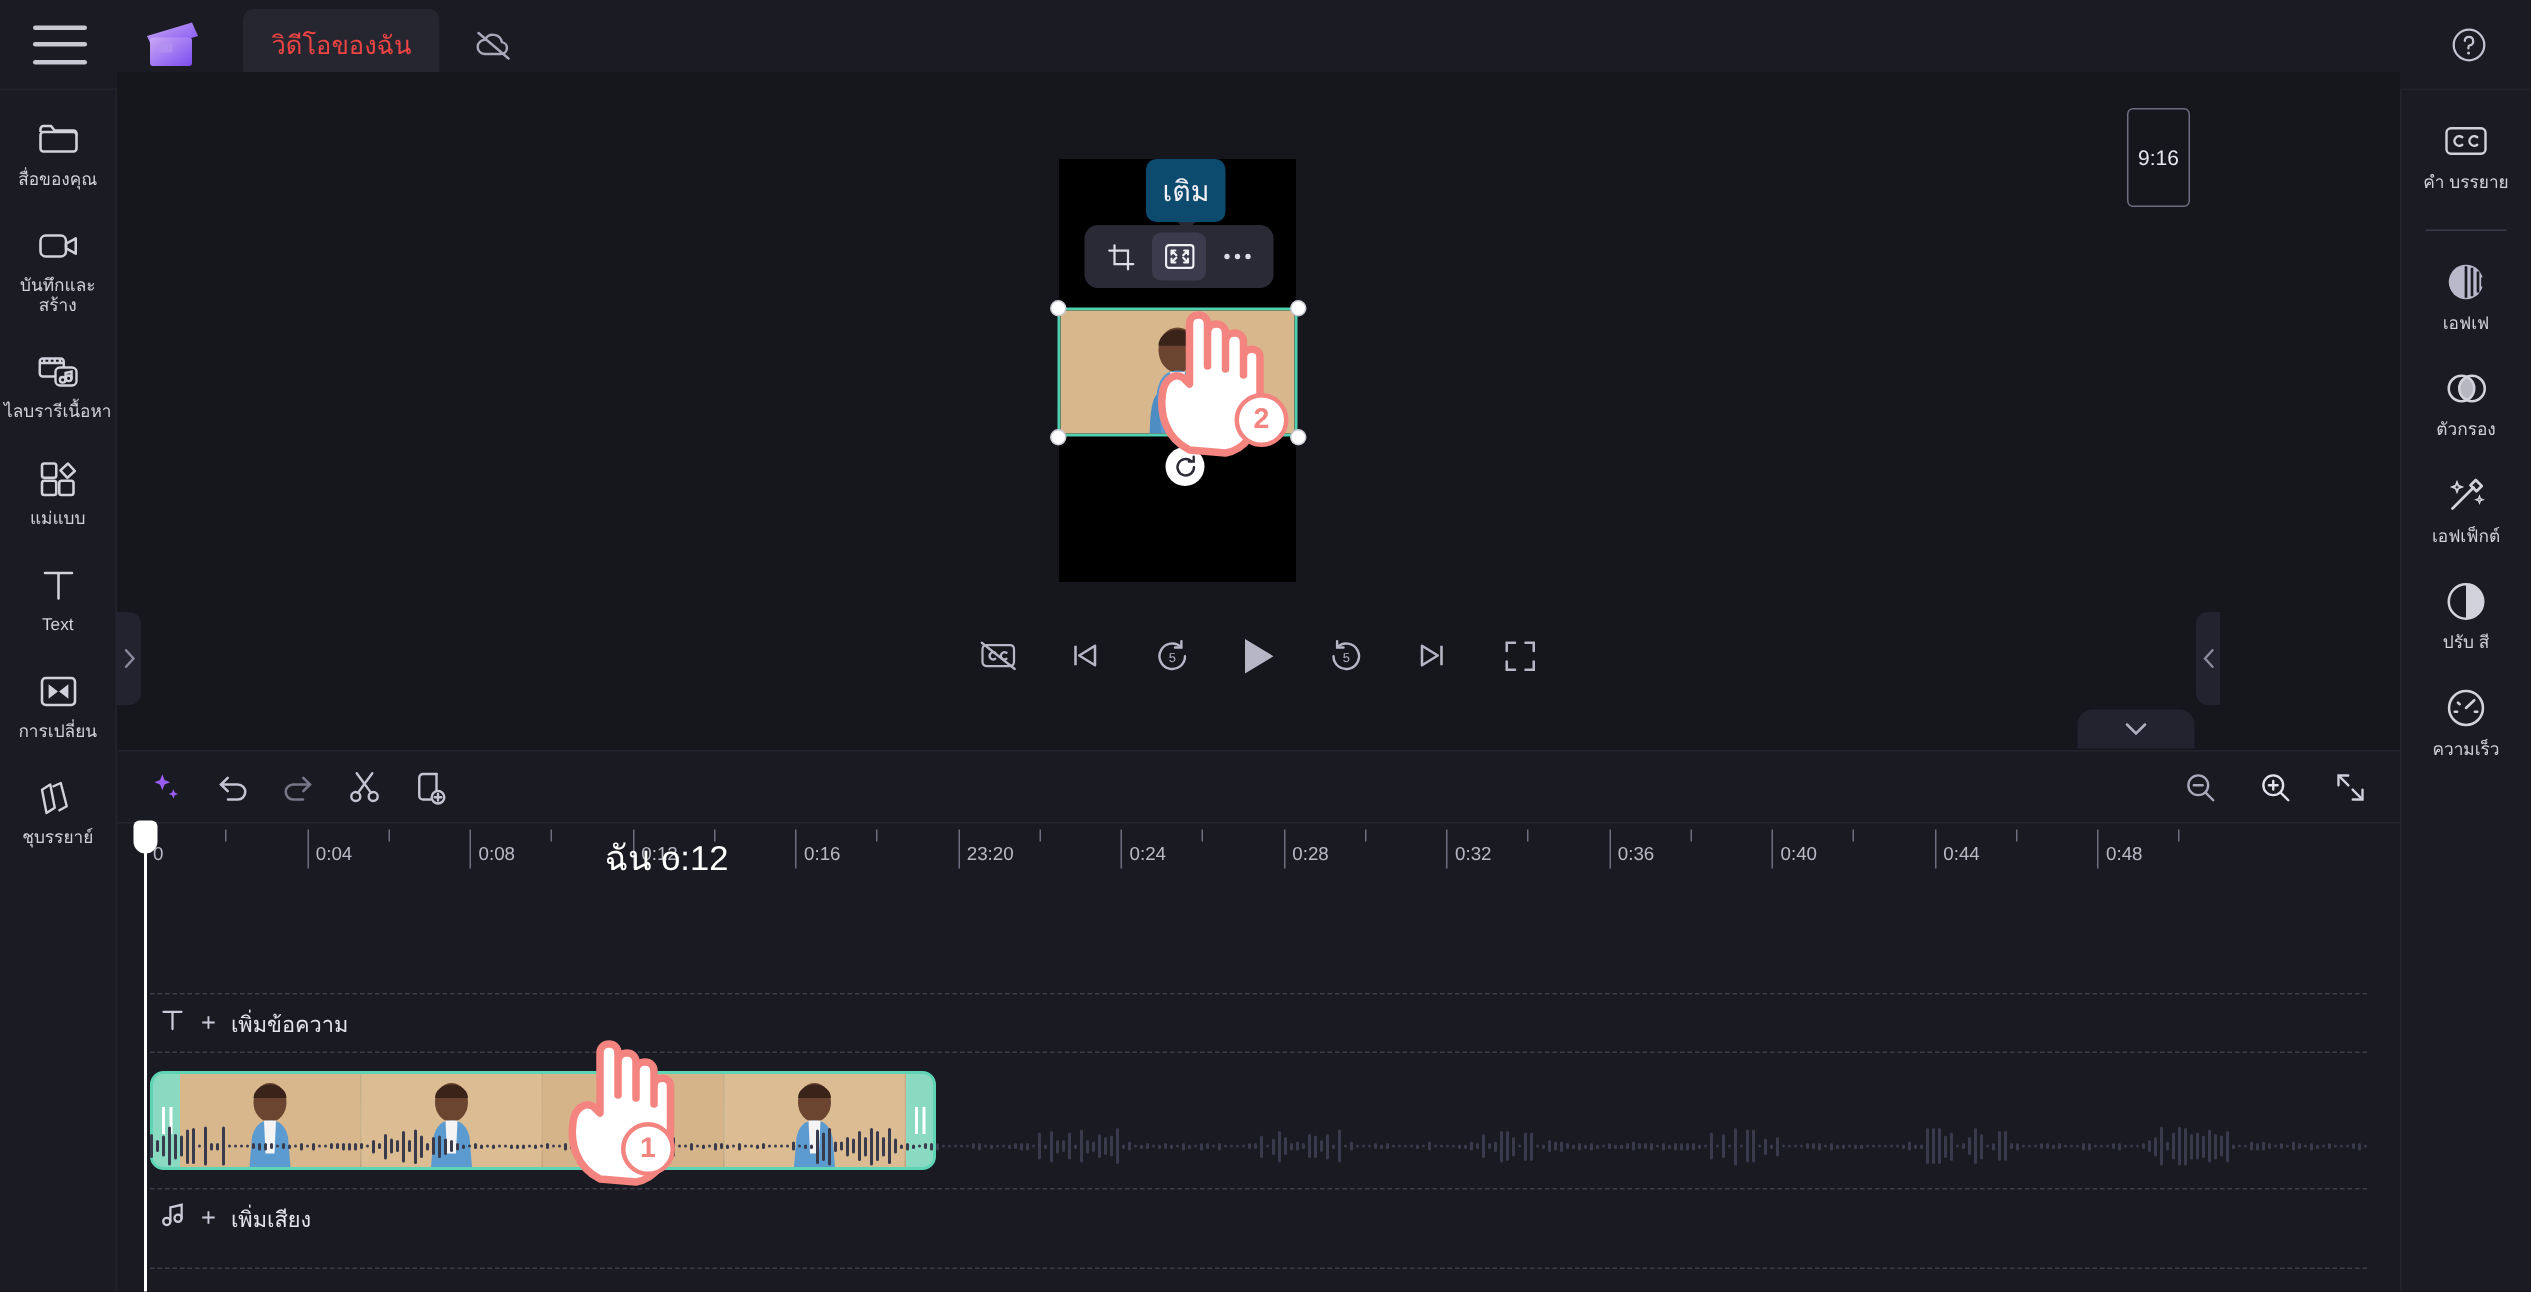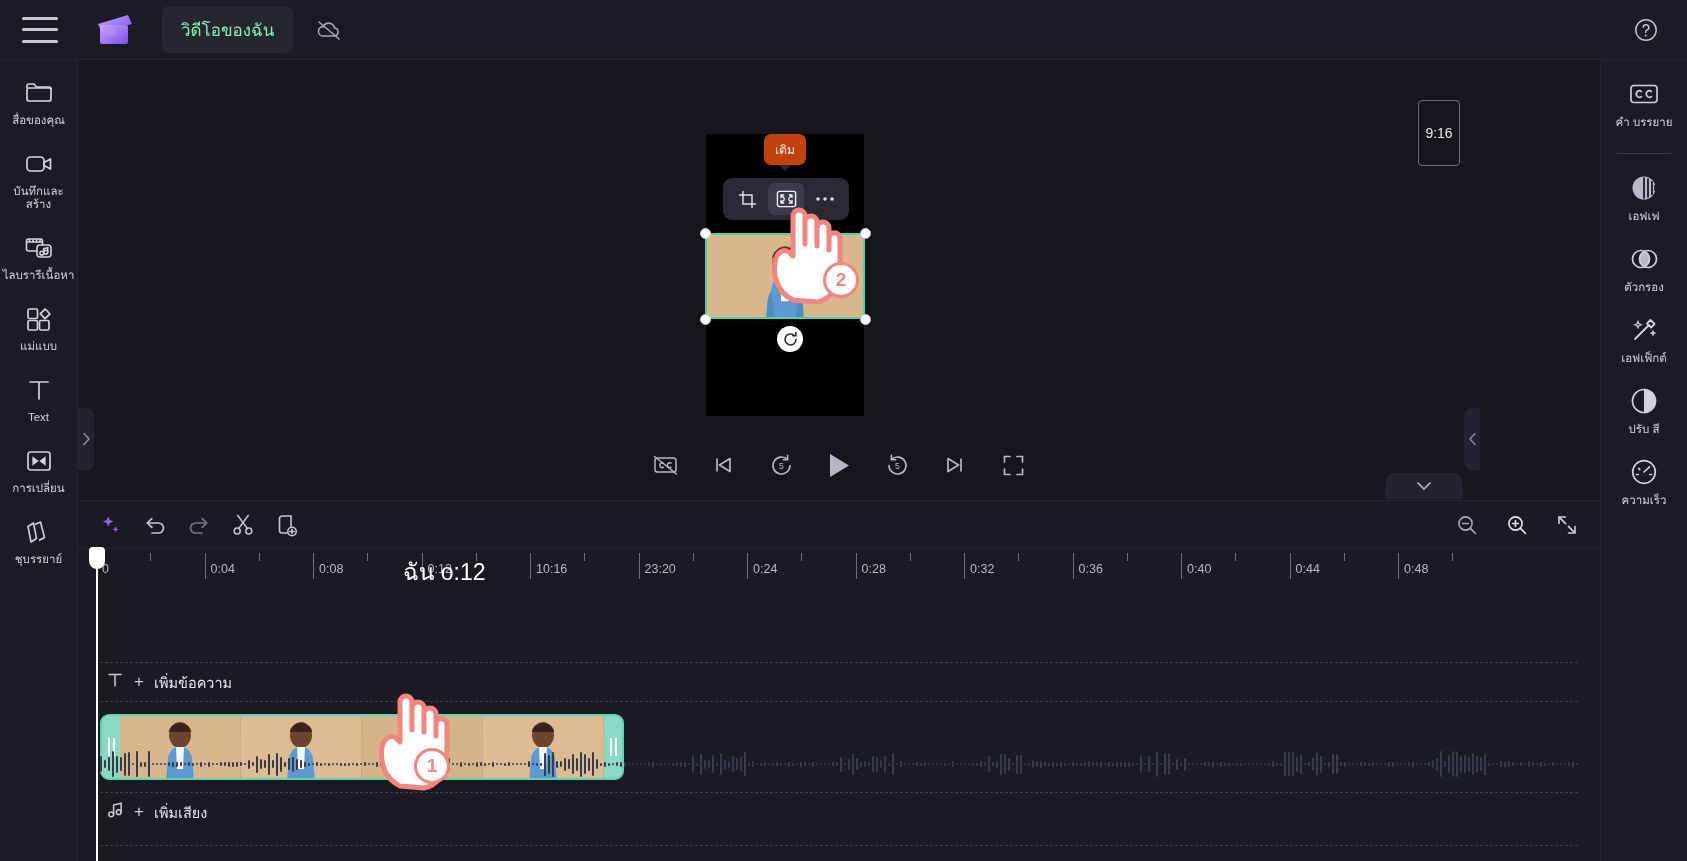--- a/index.html
+++ b/index.html
@@ -16,21 +16,21 @@
     position: absolute; left: 0; top: 0; width: 1687px; height: 60px;
     background: #1b1b23; display: flex; align-items: center;
     border-bottom: 1px solid #24242e;
   }
   .hamburger { width: 36px; height: 26px; margin-left: 22px; display:flex;
     flex-direction: column; justify-content: space-between; cursor: pointer; }
   .hamburger span { display:block; height: 3px; background: #c9c9d4; border-radius: 2px; }
   .brand-logo { margin-left: 36px; width: 42px; height: 36px; position: relative; cursor:pointer; }
   .proj-title {
     margin-left: 26px; background: #262631; border-radius: 7px;
-    padding: 9px 18px; color: #86efac; font-size: 17px; cursor: text;
+    padding: 9px 18px; color: #ef4444; font-size: 17px; cursor: text;
     border: 1px solid transparent;
   }
   .cloud-btn { margin-left: 14px; width: 44px; height: 38px; display:flex;
     align-items:center; justify-content:center; cursor:pointer; border-radius:6px; }
   .topbar-right { margin-left: auto; display: flex; align-items: center; gap: 14px; margin-right: 22px; }
   .export-btn {
     background: #8b2fef; border-radius: 9px; height: 46px; display: flex;
     align-items: center; padding: 0 14px; gap: 11px; cursor: pointer; color:#fff;
   }
   .export-btn .lbl { font-size: 17px; }
@@ -57,21 +57,21 @@
     display:flex; flex-direction: column; align-items:center; padding-top: 18px;
   }
   .rr-item { width: 87px; display:flex; flex-direction:column; align-items:center;
     gap:6px; margin-bottom: 20px; cursor:pointer; }
   .rr-item .ic { height: 32px; display:flex; align-items:center; justify-content:center; }
   .rr-item .tx { color:#d2d2dd; font-size: 11.5px; line-height:13px; text-align:center; max-width:80px;}
   .rr-divider { width: 54px; height: 1px; background: #3a3a48; margin: 4px 0 18px 0; }
 
   
   .stage {
-    position: absolute; left: 78px; top: 76px; width: 1522px; height: 440px;
+    position: absolute; left: 78px; top: 48px; width: 1522px; height: 440px;
     background: #16161d;
   }
   .aspect-chip {
     position: absolute; left: 1340px; top: 24px; width: 42px; height: 66px;
     border: 1px solid #6e6e80; border-radius: 4px; color: #e6e6ef;
     display:flex; align-items:center; justify-content:center; font-size: 14px; cursor:pointer;
   }
   .video-frame {
     position: absolute; left: 628px; top: 58px; width: 158px; height: 282px;
     background: #000;
@@ -90,22 +90,22 @@
     justify-content:center; cursor:pointer;
   }
   .float-toolbar {
     position:absolute; left: 645px; top: 102px; height: 42px; background: #2a2a37;
     border-radius: 9px; display:flex; align-items:center; padding: 0 6px; gap: 3px;
   }
   .ft-btn { width: 36px; height: 32px; border-radius: 6px; display:flex;
     align-items:center; justify-content:center; cursor:pointer; }
   .ft-btn.active { background: #3b3b4d; }
   .tooltip {
-    position:absolute; left: 686px; top: 58px; background: #c2410c; border-radius: 7px;
-    padding: 6px 11px; color: #f0f0f5; font-size: 12px;
+    position:absolute; left: 686px; top: 58px; background: #0c4a6e; border-radius: 7px;
+    padding: 6px 11px; color: #f0f0f5; font-size: 19px;
   }
   .tooltip:after { content:''; position:absolute; left: 50%; margin-left:-6px; bottom:-6px;
     border-left:6px solid transparent; border-right:6px solid transparent;
     border-top: 6px solid #2a2a37; }
 
   .playbar { position:absolute; left: 0; top: 372px; width: 1522px;
     display:flex; align-items:center; justify-content:center; gap: 24px; }
   .pb-btn { width: 34px; height: 34px; display:flex; align-items:center;
     justify-content:center; cursor:pointer; }
 
@@ -595,21 +595,21 @@
           </div>
           <div class="tick major" style="left: 343.5px;">
             <div class="bar"></div>
             <div class="lab">0:12</div>
           </div>
           <div class="tick minor" style="left: 397.75px;">
             <div class="bar"></div>
           </div>
           <div class="tick major" style="left: 452px;">
             <div class="bar"></div>
-            <div class="lab">10:16</div>
+            <div class="lab">0:16</div>
           </div>
           <div class="tick minor" style="left: 506.25px;">
             <div class="bar"></div>
           </div>
           <div class="tick major" style="left: 560.5px;">
             <div class="bar"></div>
             <div class="lab">23:20</div>
           </div>
           <div class="tick minor" style="left: 614.75px;">
             <div class="bar"></div>

